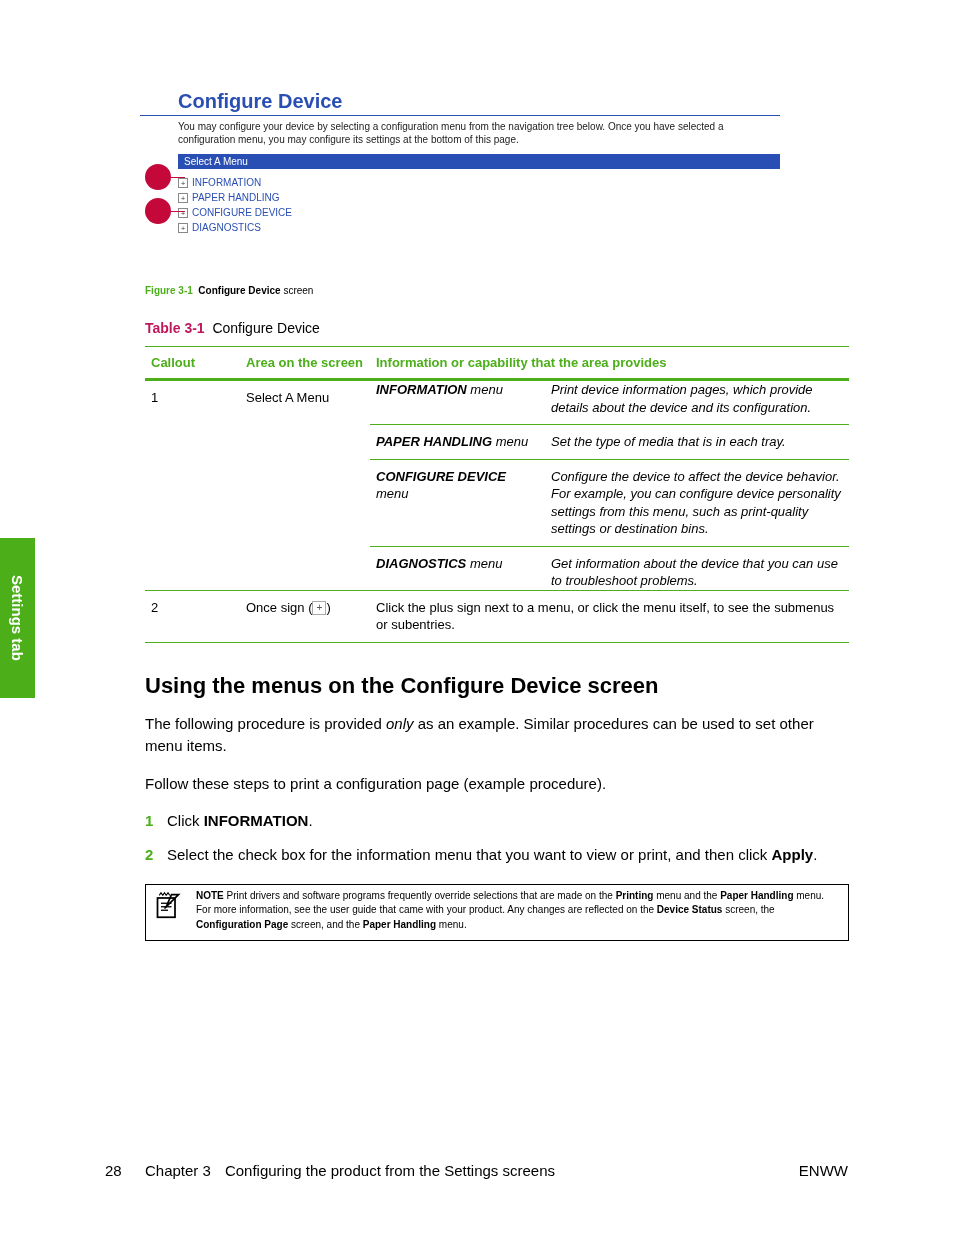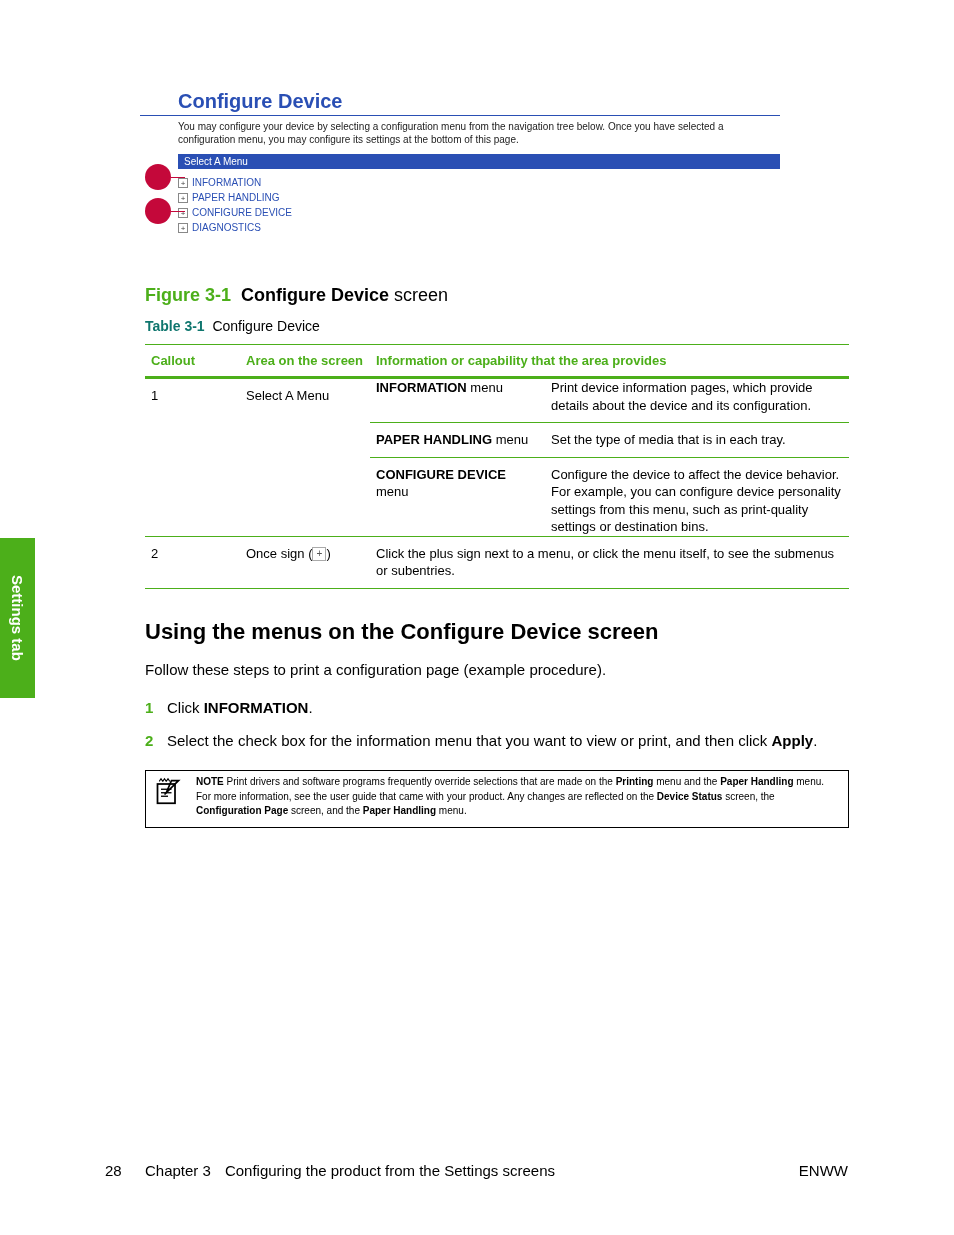--- a/index.html
+++ b/index.html
@@ -90,26 +90,26 @@
     z-index: 5;
   }
   .callout-line {
     position: absolute;
     height: 1px;
     background: #c4083a;
     z-index: 4;
   }
   .shot-wrap { position: relative; }
 
-  .fig-caption { font-size: 18px; margin-bottom: 12px; }
+  .fig-caption { font-size: 10px; margin-bottom: 24px; }
   .fig-caption .fig-num { color: #4caf1a; font-weight: bold; }
   .fig-bold { font-weight: bold; }
 
   .tbl-caption { font-size: 14px; margin-bottom: 10px; }
-  .tbl-caption .tbl-num { color: #0f766e; font-weight: bold; }
+  .tbl-caption .tbl-num { color: #be185d; font-weight: bold; }
 
   table.config {
     border-collapse: collapse;
     width: 100%;
     font-size: 13px;
     margin-bottom: 30px;
   }
   table.config th {
     text-align: left;
     font-weight: bold;
@@ -118,21 +118,21 @@
     border-top: 1px solid #4caf1a;
     border-bottom: 3px solid #4caf1a;
     font-size: 13px;
   }
   table.config td {
     padding: 8px 6px;
     border-bottom: 1px solid #4caf1a;
     vertical-align: top;
     line-height: 1.35;
   }
-  .inner-table td { border-bottom: 1px solid #4caf1a; }
+  .inner-table td { border-bottom: 1px solid #4caf1a; font-style: italic; }
   .inner-table tr:last-child td { border-bottom: none; padding-bottom:0; }
   .inner-table tr:first-child td { padding-top: 0; }
   .inner-table { border-collapse: collapse; width: 100%; }
   .menu-name b { font-weight: bold; }
   .plus-icon {
     display: inline-block;
     width: 14px; height: 14px;
     border: 1px solid #aaa;
     font-size: 10px;
     line-height: 12px;
@@ -245,36 +245,43 @@
               <td>Print device information pages, which provide details about the device and its configuration.</td>
             </tr>
             <tr>
               <td style="padding-left:6px;" class="menu-name"><b>PAPER HANDLING</b><span> menu</span></td>
               <td>Set the type of media that is in each tray.</td>
             </tr>
             <tr>
               <td style="padding-left:6px;" class="menu-name"><b>CONFIGURE DEVICE</b><span> menu</span></td>
               <td>Configure the device to affect the device behavior. For example, you can configure device personality settings from this menu, such as print-quality settings or destination bins.</td>
             </tr>
+            <tr>
+              <td style="padding-left:6px;" class="menu-name"><b>DIAGNOSTICS</b><span> menu</span></td>
+              <td>Get information about the device that you can use to troubleshoot problems.</td>
+            </tr>
           </tbody>
             </table>
         </td>
       </tr>
       <tr>
         <td>2</td>
         <td>
           <span>Once sign (</span><span class="plus-icon">+</span><span>)</span>
         </td>
         <td colspan="2">Click the plus sign next to a menu, or click the menu itself, to see the submenus or subentries.</td>
       </tr>
     </tbody>
   </table>
 
   <h2 class="section">Using the menus on the Configure Device screen</h2>
 
+  <p class="body">
+    <span>The following procedure is provided </span><em>only</em><span> as an example. Similar procedures can be used to set other menu items.</span>
+  </p>
   <p class="body">Follow these steps to print a configuration page (example procedure).</p>
 
   <ol class="steps">
     <li>
         <span><span>Click </span><b>INFORMATION</b><span>.</span></span>
       </li>
     <li>
         <span><span>Select the check box for the information menu that you want to view or print, and then click </span><b>Apply</b><span>.</span></span>
       </li>
   </ol>

